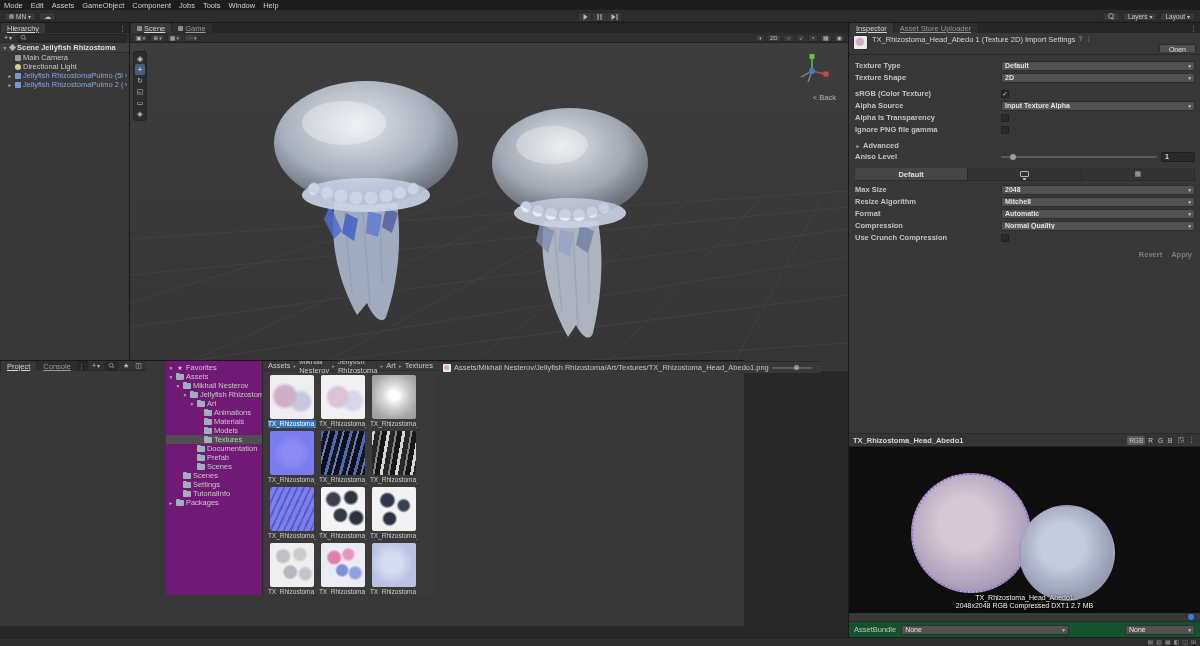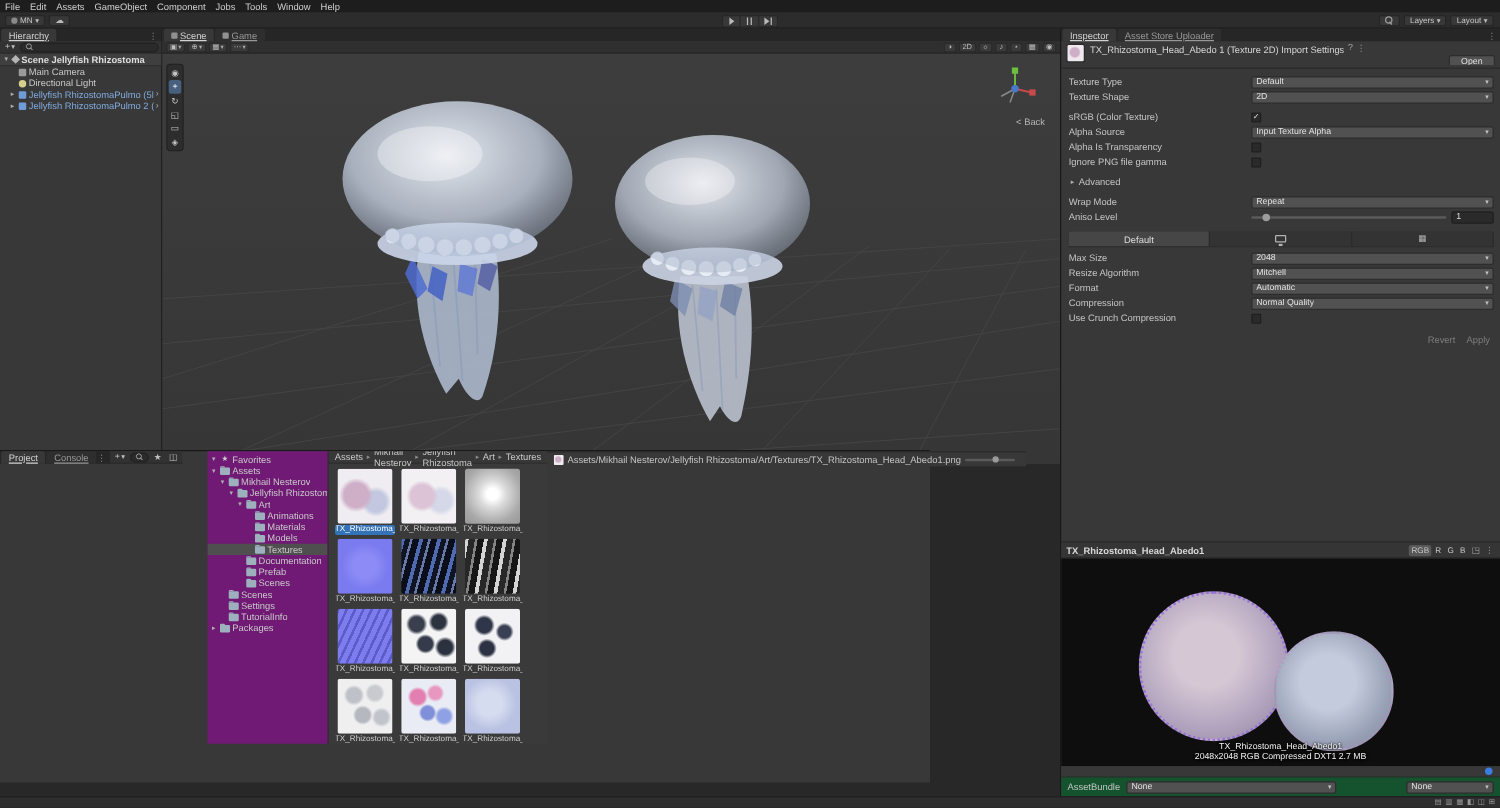--- a/index.html
+++ b/index.html
@@ -76,21 +76,21 @@
   
   .inspector-col { position:absolute; top:23px; left:848px; width:352px; height:614px; background:#383838; border-left:1px solid #191919; display:flex; flex-direction:column; }
   .insp-header { height:22px; border-bottom:1px solid #2a2a2a; padding:2px 4px; display:flex; }
   .insp-thumb { width:15px; height:15px; border-radius:2px; flex:none; border:1px solid #2a2a2a;
     background:radial-gradient(circle at 45% 45%, #cfaec8 0 34%, rgba(207,174,200,0) 48%), #efe9ee; }
   .insp-titlebox { flex:1; padding-left:4px; overflow:hidden; }
   .insp-title { font-size:7.5px; color:#d6d6d6; line-height:9px; white-space:nowrap; overflow:hidden; }
   .insp-title-row2 { display:flex; justify-content:flex-end; }
   .open-btn { height:10px; padding:0 9px; background:#515151; border:1px solid #2d2d2d; border-radius:2px; font-size:7px; color:#e0e0e0; display:flex; align-items:center; }
   .insp-hdr-icons { display:flex; gap:3px; font-size:7px; color:#a8a8a8; padding-left:3px; }
-  .fields { height:378px; padding:5px 5px 0 6px; overflow:hidden; }
+  .fields { height:378px; padding:5px 5px 0 6px; overflow:hidden;font-weight:bold; }
   .i-row { display:flex; align-items:center; height:11px; margin-bottom:1px; }
   .i-row.gap { margin-top:5px; }
   .i-label { width:146px; flex:none; font-size:7.5px; color:#c4c4c4; white-space:nowrap; overflow:hidden; }
   .i-ctl { flex:1; display:flex; align-items:center; }
   .dropdown { flex:1; height:10px; background:#515151; border:1px solid #2d2d2d; border-radius:2px; display:flex; align-items:center; padding:0 3px; font-size:7px; color:#e2e2e2; }
   .dd-val { white-space:nowrap; overflow:hidden; }
   .dd-arrow { margin-left:auto; font-size:5.5px; color:#c2c2c2; padding-left:2px; }
   .checkbox { width:8px; height:8px; background:#2a2a2a; border:1px solid #1f1f1f; border-radius:1px; font-size:6.5px; line-height:6.5px; color:#d8d8d8; text-align:center; }
   .slider { flex:1; position:relative; height:10px; margin-right:4px; }
   .slider-track { position:absolute; left:0; right:0; top:4.5px; height:1.5px; background:#5a5a5a; border-radius:1px; }
@@ -194,21 +194,21 @@
   .statusbar { position:absolute; top:637px; left:0; width:100%; height:9px; background:#2e2e2e; border-top:1px solid #1e1e1e; display:flex; align-items:center; }
   .status-icons { margin-left:auto; display:flex; gap:3px; padding-right:4px; }
   .status-ico { font-size:6px; color:#9a9a9a; line-height:6px; }
 </style>
 </head>
 <body>
 
 <div class="app">
 
   <div class="menubar">
-      <div class="menu-item">File</div>
+      <div class="menu-item">Mode</div>
       <div class="menu-item">Edit</div>
       <div class="menu-item">Assets</div>
       <div class="menu-item">GameObject</div>
       <div class="menu-item">Component</div>
       <div class="menu-item">Jobs</div>
       <div class="menu-item">Tools</div>
       <div class="menu-item">Window</div>
       <div class="menu-item">Help</div>
     </div>
 
@@ -504,29 +504,20 @@
             <div class="i-ctl">
               <div class="checkbox"></div>
             </div>
           </div>
         </div>
       <div class="adv-row">
         <span class="fold-sm">▸</span>
         <span>Advanced</span>
       </div>
       <div>
-          <div class="i-row gap">
-            <div class="i-label">Wrap Mode</div>
-            <div class="i-ctl">
-              <div class="dropdown">
-                <span class="dd-val">Repeat</span>
-                <span class="dd-arrow">▾</span>
-              </div>
-            </div>
-          </div>
           <div class="i-row">
             <div class="i-label">Aniso Level</div>
             <div class="i-ctl">
               <div class="slider">
                 <div class="slider-track"></div>
                 <div class="slider-thumb"></div>
               </div>
               <div class="num-field">1</div>
             </div>
           </div>

